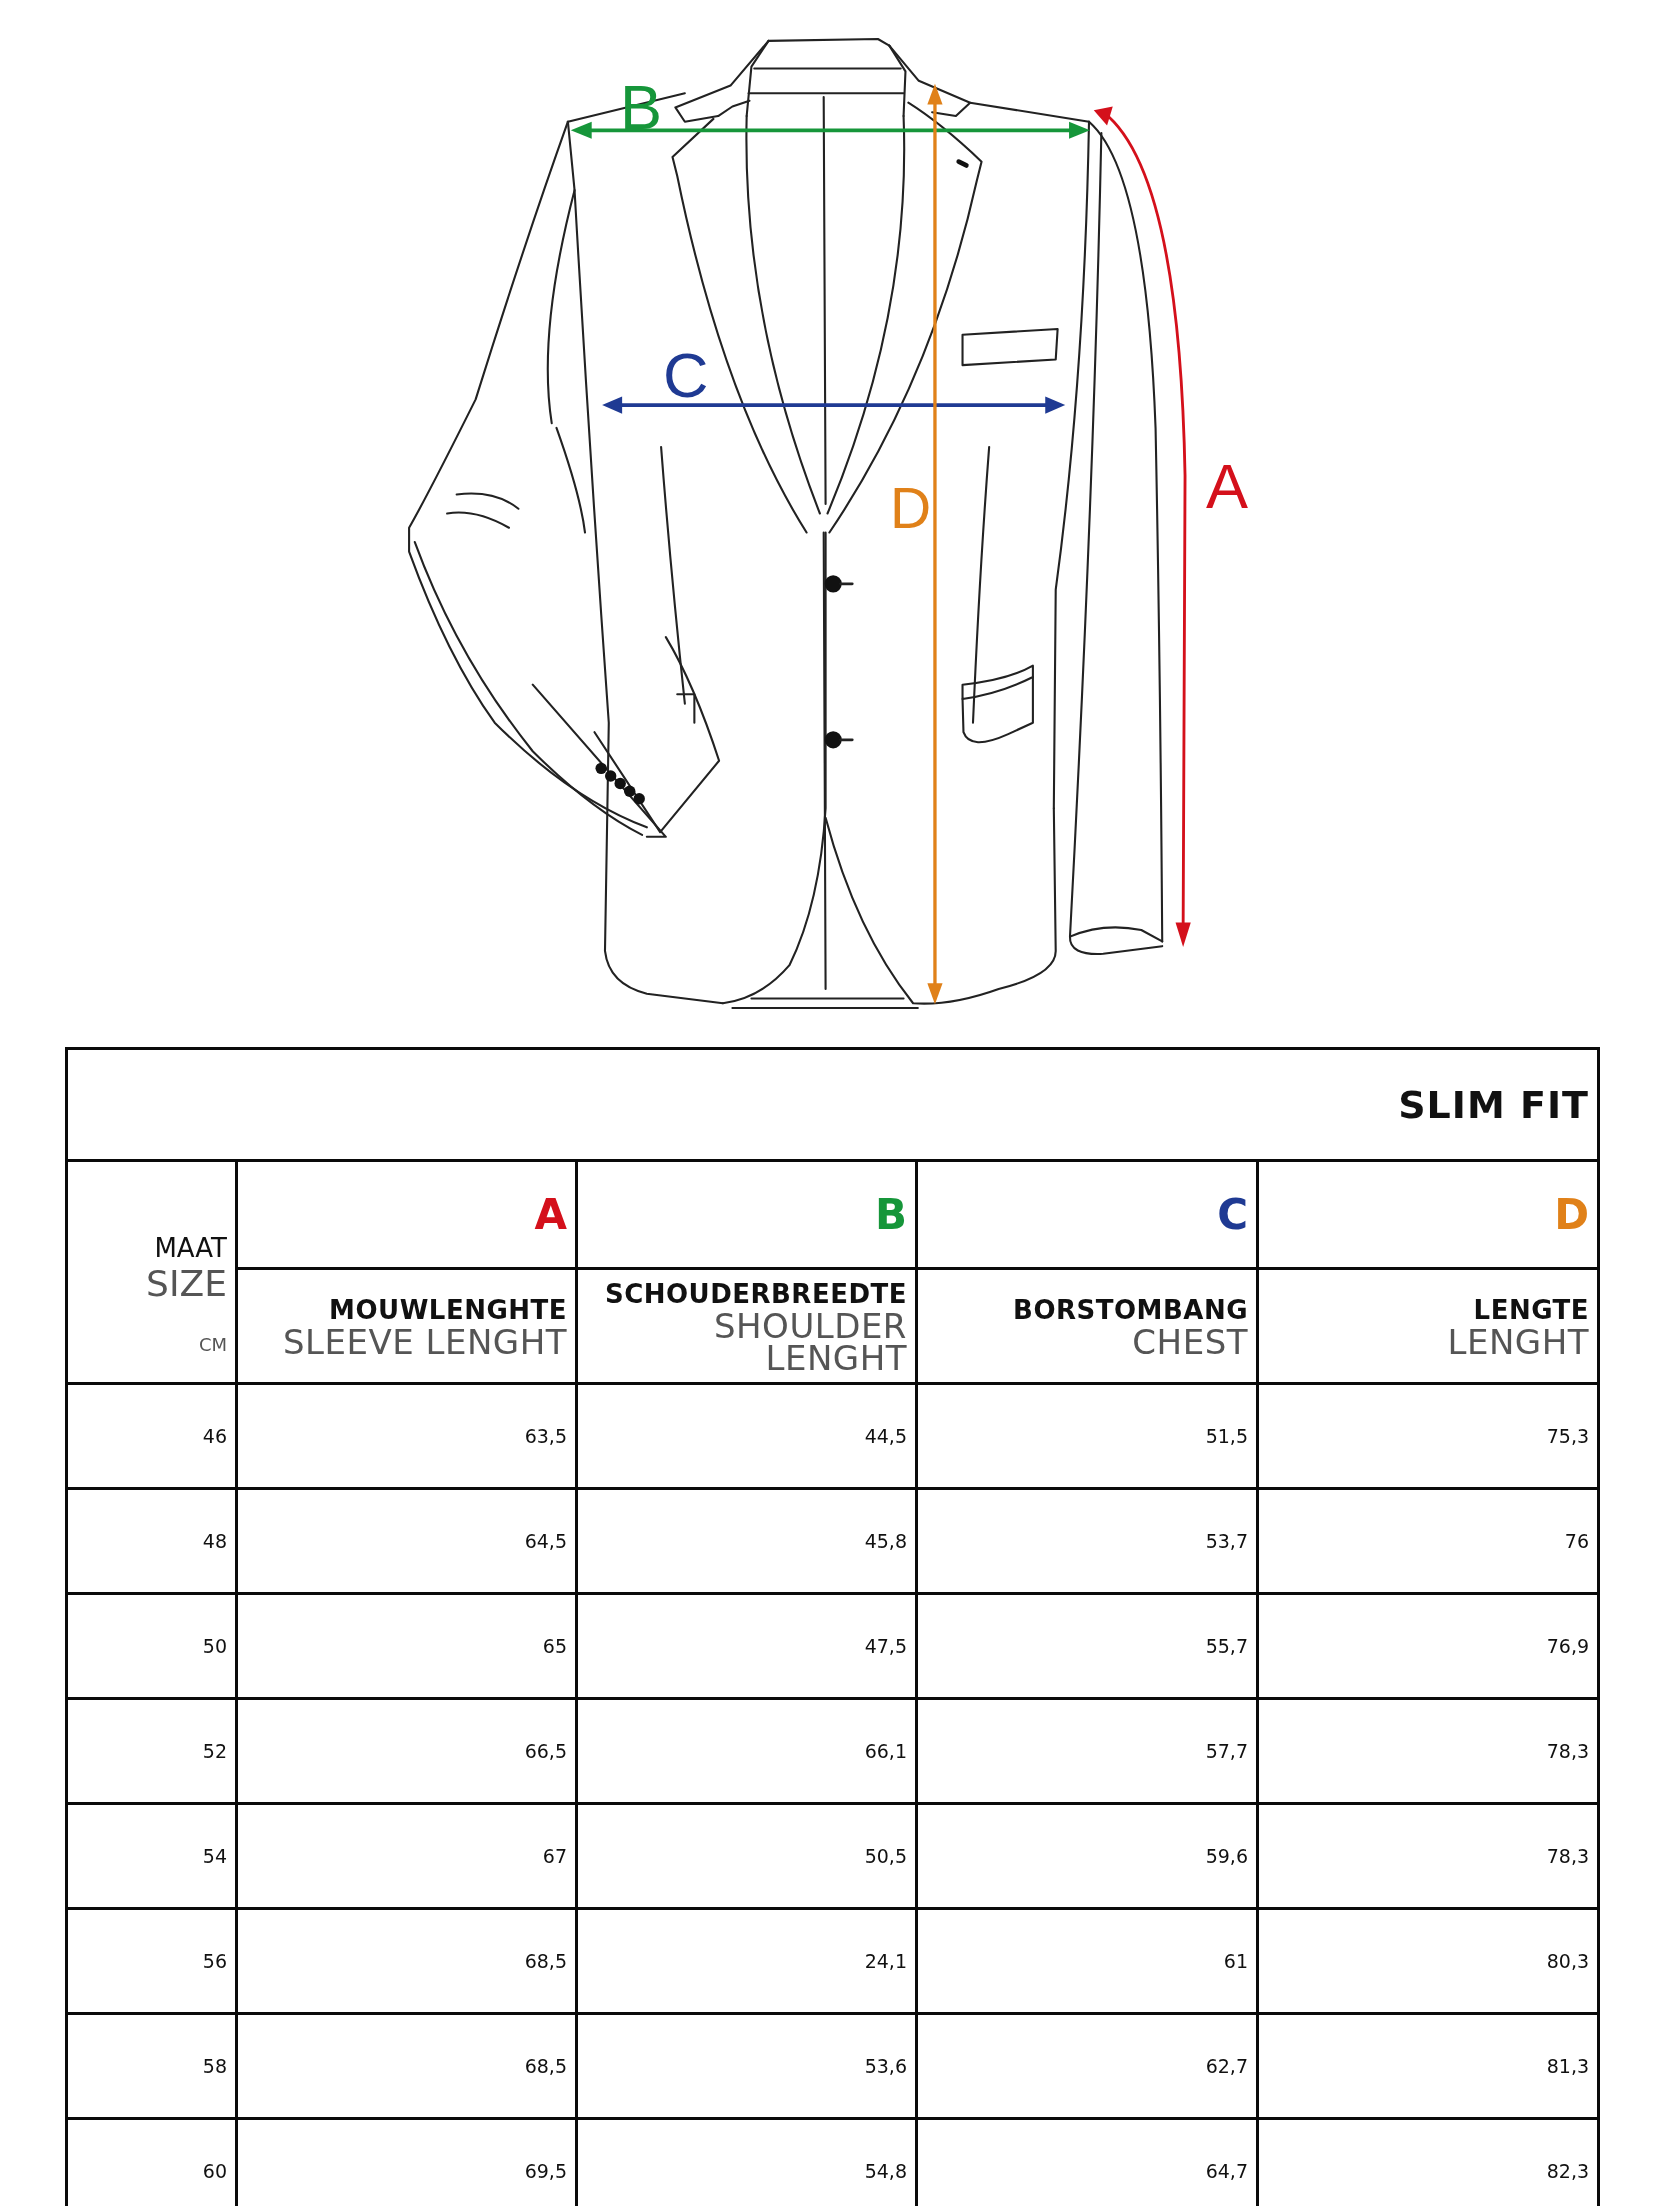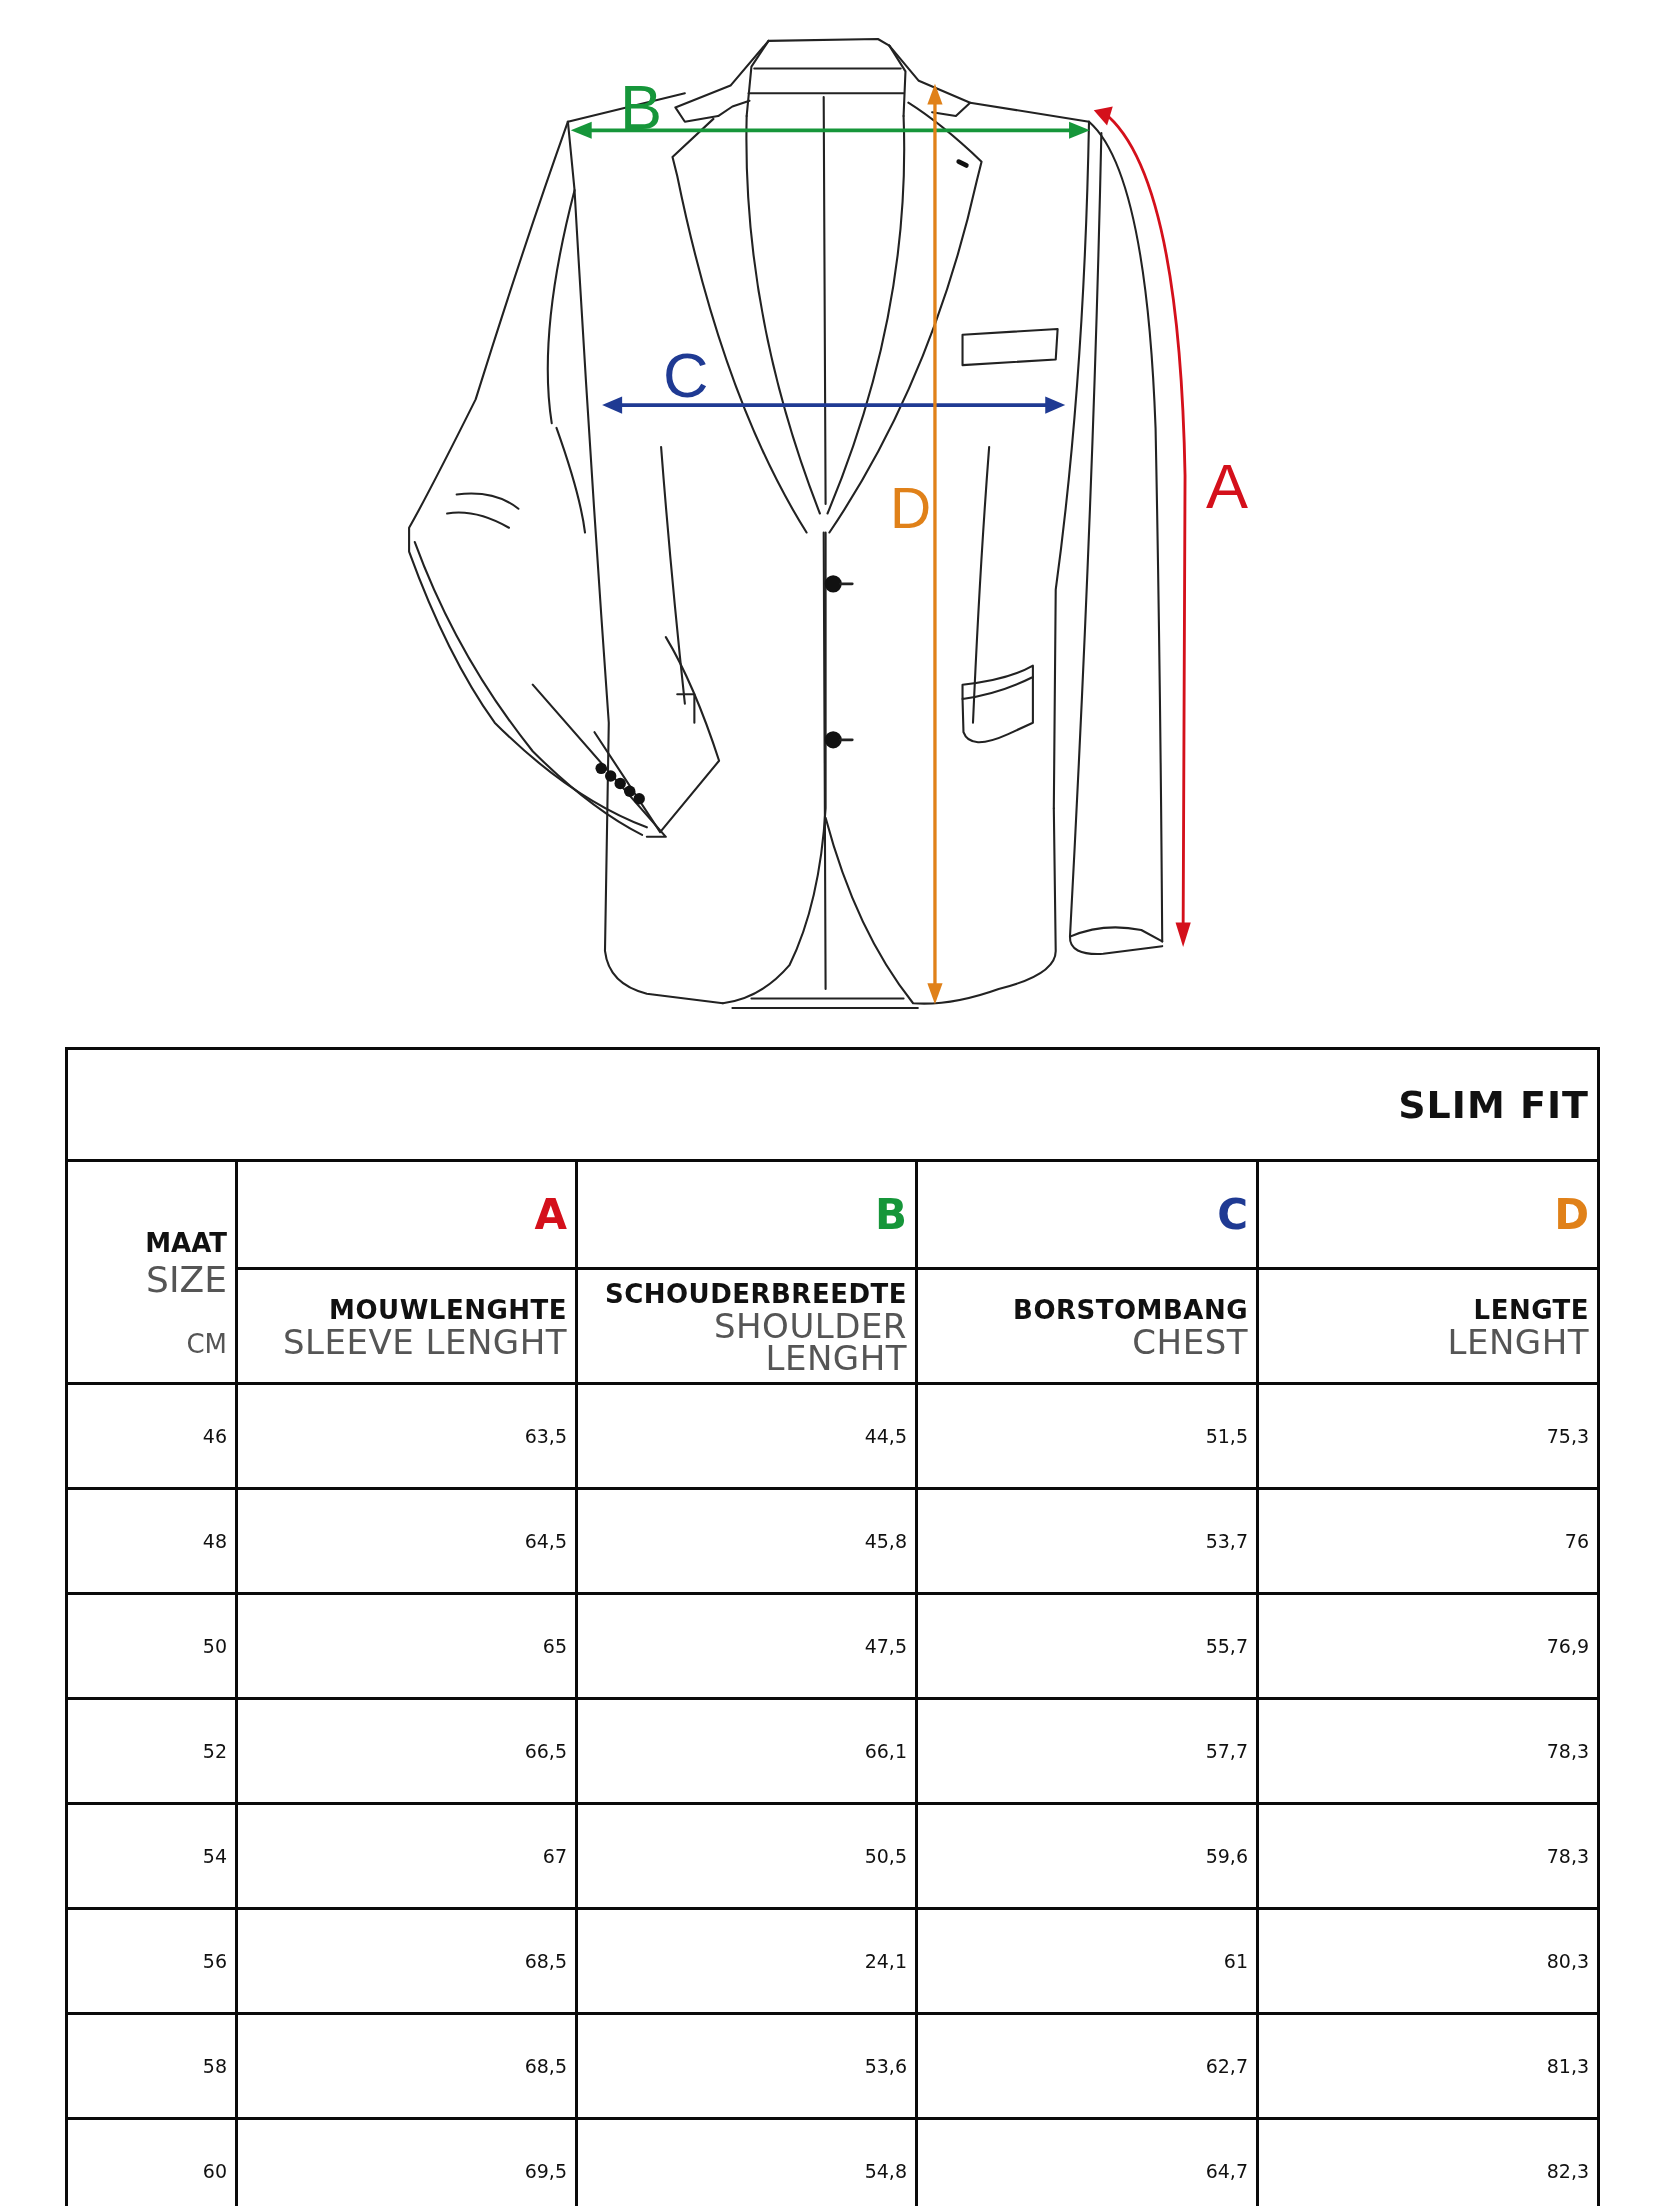--- a/index.html
+++ b/index.html
@@ -17,23 +17,23 @@
     border-collapse:collapse; table-layout:fixed; }
   table.size-table td, table.size-table th { border:3.8px solid #0a0a0a; text-align:right;
     vertical-align:middle; padding:8px; }
   .title-cell { height:93px; font-size:38px; font-weight:bold; letter-spacing:1px; color:#111; }
   .letter-row td { height:89px; }
   .letter { font-size:42px; font-weight:bold; }
   .label-row td { height:88px;margin-top:27px; }
   .label-nl { display:block; font-size:26px; font-weight:bold; color:#111; line-height:32px; letter-spacing:0.5px; }
   .label-en { display:block; font-size:34px; color:#555; line-height:32px; letter-spacing:0.5px; }
   .size-head { line-height:1.15; }
-  .size-head .maat { display:block; font-size:26px; font-weight:bold; color:#111;margin-top:45px; }
+  .size-head .maat { display:block; font-size:26px; font-weight:normal; color:#111;margin-top:45px; }
   .size-head .size { display:block; font-size:36px; color:#555; }
-  .size-head .unit { display:block; font-size:26px; color:#555; margin-top:30px; }
+  .size-head .unit { display:block; font-size:18px; color:#555; margin-top:30px; }
   .data-row td { height:86px; font-size:19px; color:#111; }
 </style>
 </head>
 <body>
 
 <div class="illustration">
   <svg width="1655" height="1027" viewBox="0 0 1740 1080" fill="none" stroke="#222" stroke-width="2.2" stroke-linejoin="round" stroke-linecap="round">
 
     <path d="M808 43 L923 41 L935 48"></path>
     <path d="M808 43 L790 70 L785 122 M935 48 L952 75 L950 122"></path>

